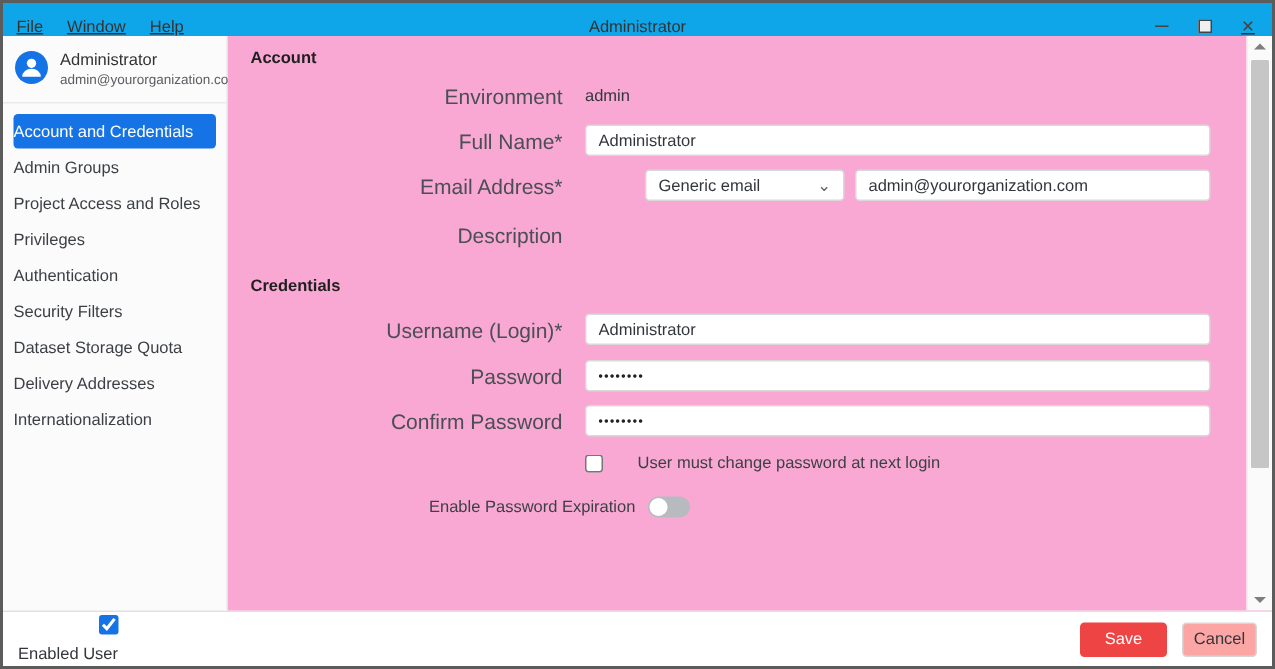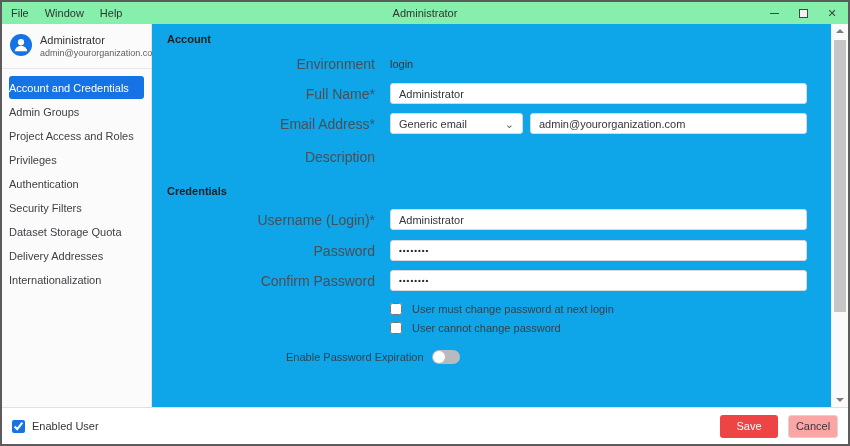--- a/index.html
+++ b/index.html
@@ -3,22 +3,22 @@
 <meta charset="utf-8">
 <style>
   * { box-sizing: border-box; margin: 0; padding: 0; }
   html,body { background:#fff; }
   body { font-family:"Liberation Sans", sans-serif; }
 
   .window { width:850px; height:446px; border:2px solid #5c5c5c; background:#fff;
             display:flex; flex-direction:column; position:relative; overflow:hidden; }
 
   
-  .titlebar { flex:0 0 22px; background:#86efac; display:flex; align-items:center;
-              font-size:11px; color:#333; padding:0 9px; position:relative; }
+  .titlebar { flex:0 0 22px; background:#0ea5e9; display:flex; align-items:flex-end;
+              font-size:11px; color:#333; padding:0 9px; position:relative;text-decoration:underline; }
   .menubar { display:flex; gap:16px; z-index:2; }
   .menu-item { cursor:default; }
   .win-title { position:absolute; left:0; right:0; text-align:center; color:#333; }
   .win-controls { margin-left:auto; display:flex; gap:15px; align-items:center; z-index:2; }
   .ctrl { width:14px; height:14px; display:flex; align-items:center; justify-content:center;
           color:#444; font-size:11px; cursor:pointer; }
   .min-glyph { width:9px; height:1px; background:#444; display:block; }
   .restore-glyph { position:relative; width:9px; height:9px; display:block; }
   .restore-glyph::before { content:""; position:absolute; right:0; top:0; width:7px; height:7px; border:1px solid #444; }
   .restore-glyph::after { content:""; position:absolute; left:0; bottom:0; width:7px; height:7px; border:1px solid #444; background:#f0f0f0; }
@@ -35,67 +35,67 @@
   .avatar svg { position:absolute; left:0; top:0; }
   .user-text { min-width:0; }
   .user-name { font-size:11px; color:#333; line-height:13px; }
   .user-email { font-size:9px; color:#5a5d62; line-height:12px; white-space:nowrap; }
   .nav { padding:7px 7px; }
   .nav-item { height:23px; display:flex; align-items:center; padding:0 0; border-radius:3px;
               font-size:11px; color:#3c3f44; cursor:pointer; margin-bottom:1px; }
   .nav-item.selected { background:#1673e6; color:#fff; }
 
   
-  .main { flex:1 1 auto; position:relative; background:#0ea5e9; overflow:hidden; }
+  .main { flex:1 1 auto; position:relative; background:#f9a8d4; overflow:hidden; }
   .content { position:absolute; left:0; top:0; right:17px; bottom:0; padding:9px 0 0 15px; overflow:hidden; }
   .section-title { font-size:11px; font-weight:bold; color:#1f1f1f; margin-bottom:12px; }
   .form-row { display:flex; align-items:center; margin-bottom:9px; }
   .form-row.top-align { align-items:flex-start; }
   .row-label { flex:0 0 208px; width:208px; text-align:right; font-size:14px; color:#4b4e54; }
   .top-align .row-label { padding-top:4px; }
   .row-field { margin-left:15px; flex:0 0 417px; width:417px; display:flex; align-items:center; }
   .static-value { font-size:11px; color:#33363b; }
   .text-input { width:100%; height:21px; border:1px solid #d9d9d9; border-radius:3px;
                 padding:0 8px; font-size:11px; color:#33363b; font-family:"Liberation Sans", sans-serif; background:#fff; }
   .pw-input { font-size:8px; font-weight:bold; letter-spacing:1px; color:#222; }
   .desc-area { width:100%; height:64px; border:1px solid #d9d9d9; border-radius:3px;
                padding:4px 8px; font-size:11px; color:#33363b; resize:none; font-family:"Liberation Sans", sans-serif; }
   .select-box { width:133px; flex:0 0 133px; height:21px; border:1px solid #d9d9d9; border-radius:3px;
                 display:flex; align-items:center; justify-content:space-between; padding:0 8px;
-                font-size:11px; color:#33363b; cursor:pointer; background:#fff; }
+                font-size:11px; color:#33363b; cursor:pointer; background:#fff;margin-left:40px; }
   .chevron { font-size:11px; color:#666; line-height:10px; }
   .email-input { margin-left:7px; flex:1; }
   .mb-env { margin-bottom:12px; height:14px; }
   .mb-email { margin-bottom:11px; }
   .mb-desc { margin-bottom:20px; }
   .mb-user { margin-bottom:10px; }
   .mb-confirm { margin-bottom:12px; }
 
-  .chk-row { display:flex; align-items:center; gap:10px; margin:0 0 7px 223px; font-size:11px; color:#3c3f44; }
+  .chk-row { display:flex; align-items:center; gap:23px; margin:0 0 7px 223px; font-size:11px; color:#3c3f44; }
   .chk-row input[type=checkbox] { width:12px; height:12px; accent-color:#1673e6; cursor:pointer; }
 
   .toggle-row { display:flex; align-items:center; margin:16px 0 0 119px; font-size:11px; color:#3c3f44; }
   .toggle { width:28px; height:14px; border-radius:7px; background:#b7bbc0; position:relative;
             margin-left:8px; cursor:pointer; }
   .toggle-knob { position:absolute; left:1px; top:1px; width:12px; height:12px; border-radius:50%; background:#fff; }
 
   
   .scrollbar { position:absolute; right:0; top:0; bottom:0; width:17px; background:#fafafa;
                border-left:1px solid #efefef; }
   .sb-arrow { position:absolute; left:0; right:0; height:14px; display:flex; align-items:center; justify-content:center; cursor:pointer; }
   .sb-up { top:0; }
   .sb-down { bottom:0; }
   .tri-up { width:0; height:0; border-left:4px solid transparent; border-right:4px solid transparent; border-bottom:4px solid #7e7e7e; }
   .tri-down { width:0; height:0; border-left:4px solid transparent; border-right:4px solid transparent; border-top:4px solid #7e7e7e; }
   .sb-thumb { position:absolute; left:2px; right:2px; top:16px; height:272px; background:#c6c6c6; border-radius:1px; cursor:pointer; }
 
   
   .footer { flex:0 0 37px; border-top:1px solid #e0e0e0; background:#fff; display:flex;
             align-items:center; padding:0 10px; }
-  .footer-left { display:flex; align-items:flex-start; gap:7px; font-size:11px; color:#33363b; }
+  .footer-left { display:flex; align-items:flex-end; gap:7px; font-size:11px; color:#33363b;flex-direction:column; }
   .footer-left input[type=checkbox] { width:13px; height:13px; accent-color:#1673e6; cursor:pointer; }
   .footer-right { margin-left:auto; display:flex; gap:10px; }
   .btn { height:23px; border-radius:3px; font-size:11px; font-family:"Liberation Sans", sans-serif; cursor:pointer; }
   .btn-save { width:58px; background:#ef4444; color:#fff; border:none; }
   .btn-cancel { width:50px; background:#fca5a5; color:#33363b; border:1px solid #d6d6d6; }
 </style>
 </head>
 <body>
 
 <div class="window">
@@ -147,21 +147,21 @@
     </div>
 
     <div class="main">
       <div class="content">
 
         <div class="section-title">Account</div>
 
         <div class="form-row mb-env">
           <div class="row-label">Environment</div>
           <div class="row-field">
-            <span class="static-value">login</span>
+            <span class="static-value">admin</span>
           </div>
         </div>
 
         <div class="form-row">
           <div class="row-label">Full Name*</div>
           <div class="row-field">
             <input type="text" class="text-input" value="Administrator" style="">
           </div>
         </div>
 
@@ -201,24 +201,20 @@
           <div class="row-field">
             <input type="text" class="text-input pw-input" value="••••••••" style="">
           </div>
         </div>
 
         <label class="chk-row">
           <input type="checkbox" style="">
           <span>User must change password at next login</span>
         </label>
 
-        <label class="chk-row">
-          <input type="checkbox" style="">
-          <span>User cannot change password</span>
-        </label>
 
         <div class="toggle-row">
           <span>Enable Password Expiration</span>
           <span class="toggle">
               <span class="toggle-knob"></span>
             </span>
         </div>
 
       </div>
 

